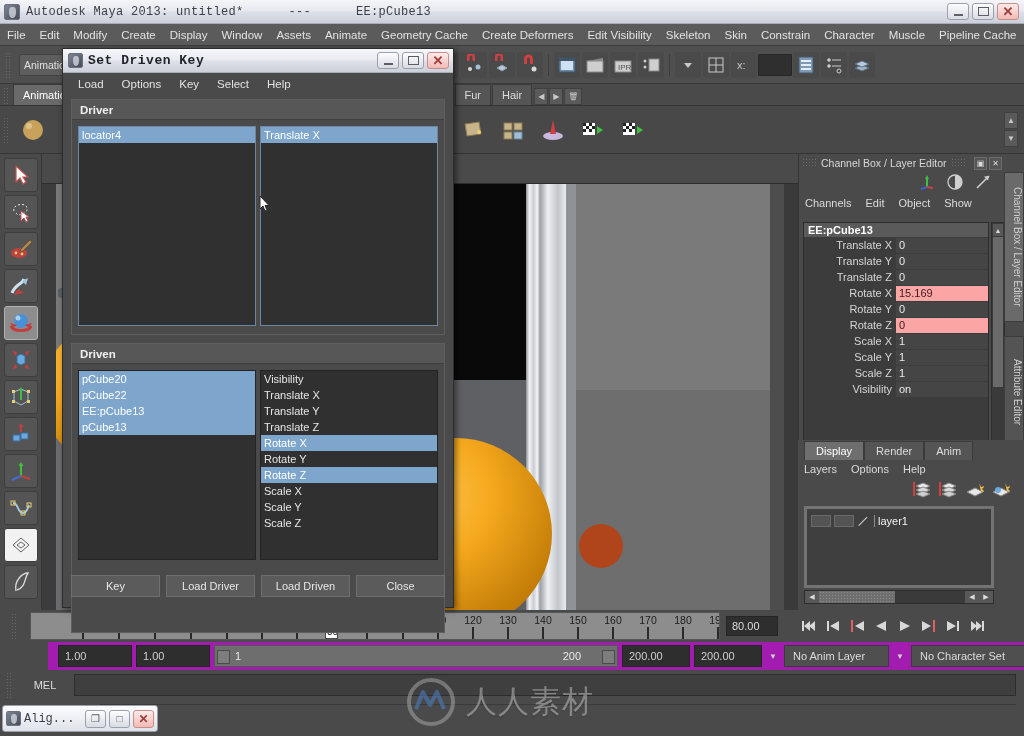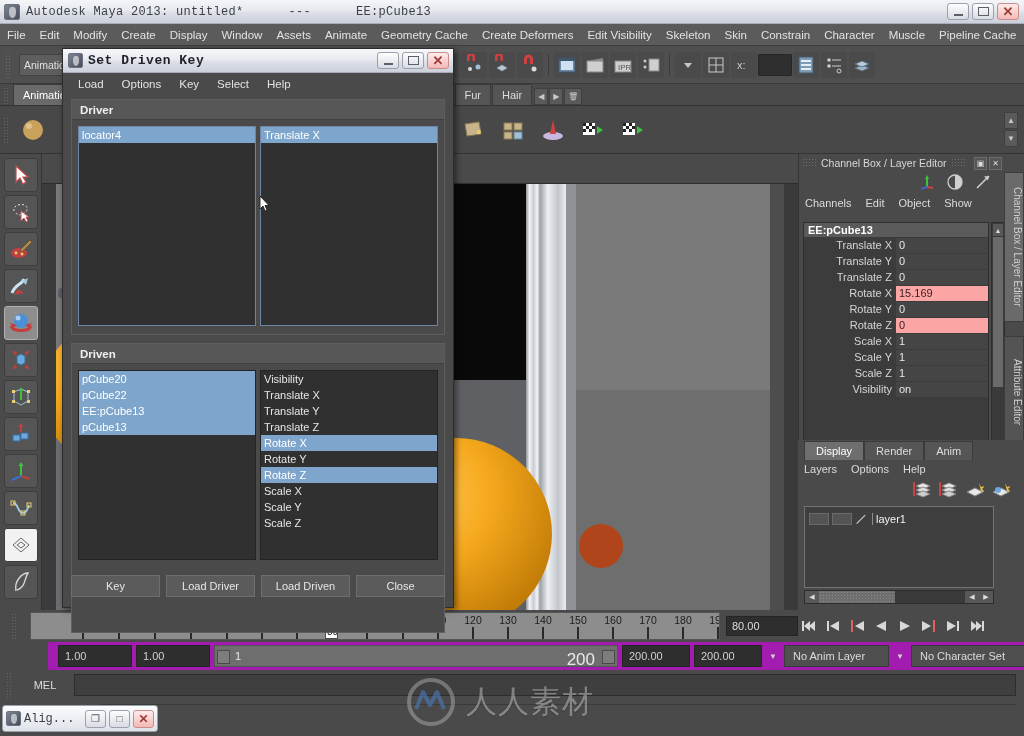--- a/index.html
+++ b/index.html
@@ -168,50 +168,50 @@
   .sidetab.act{background:#6a6a6a;}
 
   
   #layereditor{position:absolute;left:798px;top:440px;width:226px;height:170px;background:#4a4a4a;}
   .ltabs{display:flex;height:20px;align-items:flex-end;padding-left:6px;}
   .ltab{height:19px;line-height:19px;padding:0 11px;font-size:11px;color:#ddd;
     background:#555;border:1px solid #3b3b3b;border-bottom:none;}
   .ltab.act{background:#6e6e6e;color:#fff;}
   .lmenu{height:18px;display:flex;align-items:center;gap:14px;padding-left:6px;font-size:11px;color:#dcdcdc;}
   .licons{height:24px;display:flex;align-items:center;justify-content:flex-end;gap:6px;padding-right:14px;}
-  .layerbox{position:absolute;left:6px;top:66px;width:190px;height:82px;background:#3f3f3f;border:1px solid #737373;}
+  .layerbox{position:absolute;left:6px;top:66px;width:190px;height:82px;background:#3f3f3f;border:3px solid #737373;}
   .layerrow{display:flex;align-items:center;height:16px;margin:4px 0 0 4px;gap:3px;}
   .lchk{width:20px;height:12px;background:#545454;border:1px solid #6a6a6a;}
   .lslash{width:14px;height:14px;position:relative;}
   .lslash:after{content:"";position:absolute;left:2px;bottom:2px;width:12px;height:1px;
     background:#cfcfcf;transform:rotate(-45deg);transform-origin:left bottom;}
   .lname{color:#f2f2f2;font-size:11px;border-left:1px solid #8d8d8d;padding-left:3px;}
   .lhscroll{position:absolute;left:6px;top:150px;width:190px;height:14px;background:#3a3a3a;border:1px solid #2d2d2d;display:flex;}
   .lhscroll .hb{height:12px;display:flex;align-items:center;justify-content:center;font-size:7px;color:#ddd;background:#585858;width:14px;}
   .lhscroll .hthumb{width:76px;background:#6f6f6f;background-image:radial-gradient(#8a8a8a 1px,transparent 1px);background-size:3px 3px;}
 
   
   #timeslider{position:absolute;left:0;top:610px;width:1024px;height:32px;background:#4a4a4a;display:flex;align-items:center;}
   #tsruler{position:absolute;left:30px;top:612px;width:690px;height:28px;background:#8d8d8d;border:1px solid #555;overflow:hidden;}
   #tsruler .tick{position:absolute;top:14px;width:2px;height:12px;background:#2a2a2a;}
   #tsruler .tlbl{position:absolute;top:1px;font-size:10.5px;color:#1c1c1c;transform:translateX(-50%);}
   #tscur{position:absolute;top:0;width:13px;height:26px;background:#fff;border:1px solid #4a4a4a;}
   #tscur span{position:absolute;left:1px;top:12px;font-size:10px;color:#1a1a1a;}
-  #tsfield{position:absolute;left:726px;top:616px;width:72px;height:20px;background:#2e2e2e;border:1px solid #252525;
+  #tsfield{position:absolute;left:726px;top:616px;width:52px;height:20px;background:#2e2e2e;border:1px solid #252525;
     color:#dcdcdc;font-size:11px;display:flex;align-items:center;padding-left:5px;}
   #tsplay{position:absolute;left:798px;top:612px;height:28px;display:flex;align-items:center;gap:2px;}
   .pbtn{width:22px;height:24px;display:flex;align-items:center;justify-content:center;border-radius:2px;}
 
   
   #rangeslider{position:absolute;left:0;top:642px;width:1024px;height:28px;background:#a21caf;display:flex;align-items:center;gap:4px;padding-left:10px;margin-left:48px;}
   .rfield{height:22px;background:#2e2e2e;border:1px solid #252525;color:#d0d0d0;
     font-size:11px;display:flex;align-items:center;padding-left:6px;flex:none;}
   #rangebar{flex:none;width:404px;height:22px;background:#6e6e6e;border:1px solid #555;position:relative;}
   #rangebar .rl{position:absolute;left:4px;top:4px;font-size:11px;color:#e8e8e8;}
-  #rangebar .rr{position:absolute;right:22px;top:4px;font-size:17px;color:#e8e8e8;text-align:center;}
+  #rangebar .rr{position:absolute;right:36px;top:4px;font-size:11px;color:#e8e8e8;text-align:center;}
   #rangebar .grip{position:absolute;width:13px;height:14px;top:4px;border:1px solid #4a4a4a;background:#7d7d7d;}
   .dropcaret{width:14px;height:22px;display:flex;align-items:center;justify-content:center;font-size:8px;color:#d0d0d0;flex:none;}
   .wfield{height:22px;background:#4f4f4f;border:1px solid #3a3a3a;color:#dcdcdc;
     font-size:11px;display:flex;align-items:center;padding-left:8px;flex:none;}
 
   
   #cmdline{position:absolute;left:0;top:670px;width:1024px;height:30px;background:#4a4a4a;display:flex;align-items:center;}
   #cmdline .mel{width:58px;text-align:center;font-size:11px;color:#dcdcdc;}
   #cmdline .inp{flex:1;height:22px;background:#3f3f3f;border:1px solid #2d2d2d;margin-right:8px;}
   #helpline{position:absolute;left:0;top:700px;width:1024px;height:36px;background:#4a4a4a;}

